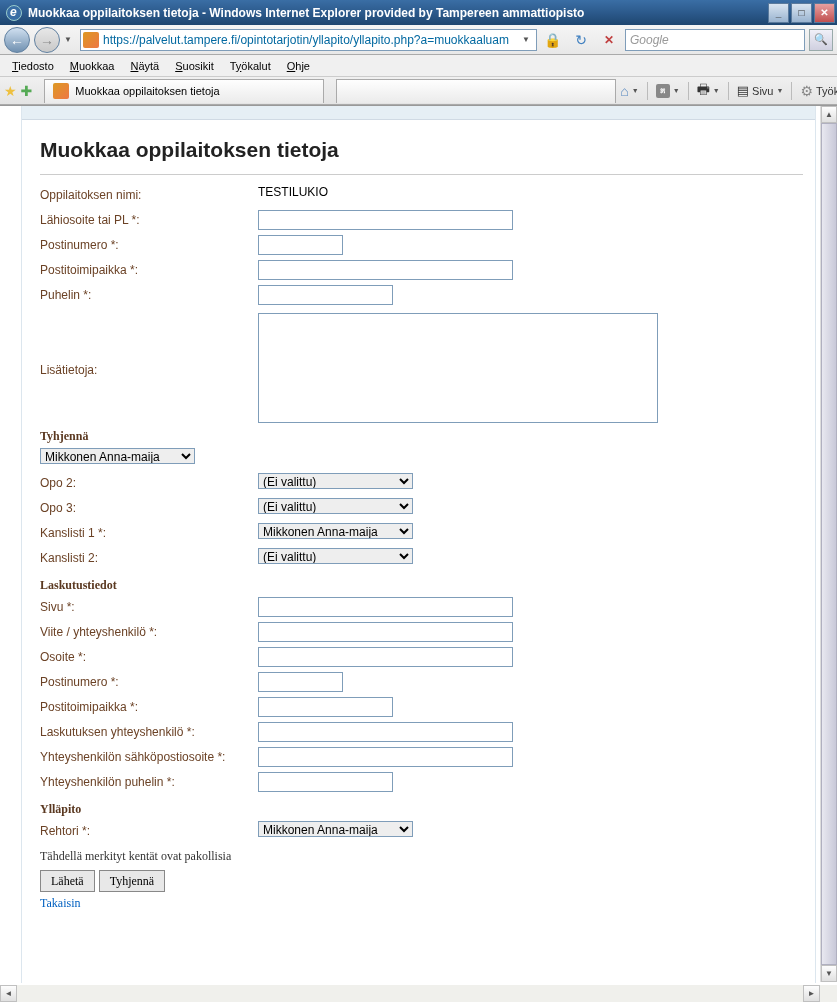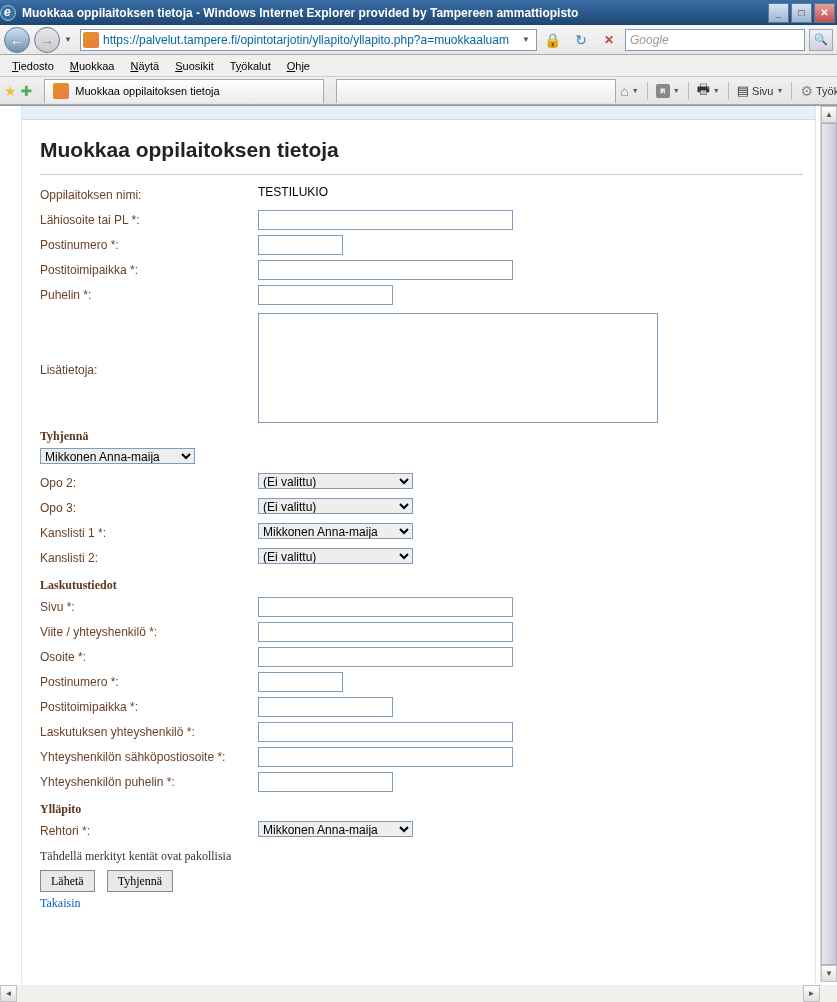--- a/index.html
+++ b/index.html
@@ -1,19 +1,19 @@
 <!DOCTYPE html>
 <html><head>
 <meta charset="utf-8">
 <style>
 * { box-sizing: border-box; margin: 0; padding: 0; }
 body { font-family: Tahoma, Arial, sans-serif; font-size: 11px; background: #ece9d8; width: 837px; height: 1002px; overflow: hidden; }
 
 
-.titlebar { background: linear-gradient(to bottom, #3a6ea5 0%, #2c5a8c 50%, #1e4670 100%); height: 25px; display: flex; align-items: center; justify-content: space-between; padding: 0 2px 0 0; color: #fff; }
+.titlebar { background: linear-gradient(to bottom, #3a6ea5 0%, #2c5a8c 50%, #1e4670 100%); height: 25px; display: flex; align-items: center; justify-content: space-between; padding: 0 2px 0 6px; color: #fff; }
 .titlebar-left { display: flex; align-items: center; gap: 6px; }
 .titlebar-icon { width: 16px; height: 16px; background: #3a6ea5; border-radius: 50%; border: 1px solid #9cc; position: relative; }
 .titlebar-icon::before { content: "e"; color: #fff; font-weight: bold; font-style: italic; font-size: 12px; position: absolute; left: 3px; top: -1px; }
 .titlebar-text { font-weight: bold; font-size: 12px; }
 .titlebar-btns { display: flex; gap: 2px; }
 .titlebar-btn { width: 21px; height: 20px; background: linear-gradient(#d8e4f0,#9ab4d0); border: 1px solid #5a7a9c; display: flex; align-items: center; justify-content: center; font-family: Arial; font-size: 10px; font-weight: bold; color: #333; }
 .titlebar-btn.close { background: linear-gradient(#e8a0a0,#c05050); color: #fff; }
 
 
 .navbar { background: linear-gradient(#f5f5f5,#e8e8e8); height: 30px; border-bottom: 1px solid #aaa; display: flex; align-items: center; padding: 0 4px; gap: 4px; }
@@ -69,21 +69,21 @@
 input.txt { border: 1px solid #7f9db9; height: 20px; font-size: 12px; padding: 0 2px; background: #fff; }
 .w255 { width: 255px; }
 .w85 { width: 85px; }
 .w135 { width: 135px; }
 textarea { border: 1px solid #7f9db9; width: 400px; height: 110px; font-size: 12px; font-family: Verdana; resize: none; overflow-y: scroll; }
 select { border: 1px solid #7f9db9; height: 16px; font-size: 12px; background: #eee; }
 .w150 { width: 155px; }
 .w400 { width: 400px; }
 .section-head { font-weight: bold; font-size: 12px; color: #5a3820; font-family: Verdana; margin: 6px 0 4px 0; }
 .note { font-size: 12px; color: #333; font-family: Verdana; margin: 4px 0 6px 0; }
-.btns { display: flex; gap: 12px; margin-bottom: 4px; }
+.btns { display: flex; gap: 4px; margin-bottom: 4px; }
 button.form-btn { border: 1px solid #888; background: #e8e8e8; height: 22px; padding: 0 10px; font-size: 12px; font-family: Verdana; }
 .link { color: #0060c0; font-size: 12px; font-family: Verdana; text-decoration: none; }
 
 
 .vscroll { position: absolute; right: 0; top: 0; bottom: 20px; width: 17px; background: #f0f0ec; border-left: 1px solid #ddd; display: flex; flex-direction: column; }
 .vscroll .arrow { height: 17px; background: linear-gradient(#fdfdfd,#e0e0e0); border: 1px solid #c0c0c0; display: flex; align-items: center; justify-content: center; font-size: 8px; color: #555; }
 .vscroll .track { flex: 1; }
 .vscroll .thumb { height: 100%; background: linear-gradient(to right,#e8e8f0,#c8c8d8); border: 1px solid #b0b0c0; }
 .hscroll { position: absolute; left: 0; right: 17px; bottom: 0; height: 17px; background: #f0f0ec; display: flex; }
 .hscroll .arrow { width: 17px; background: linear-gradient(#fdfdfd,#e0e0e0); border: 1px solid #c0c0c0; display: flex; align-items: center; justify-content: center; font-size: 8px; color: #555; }

